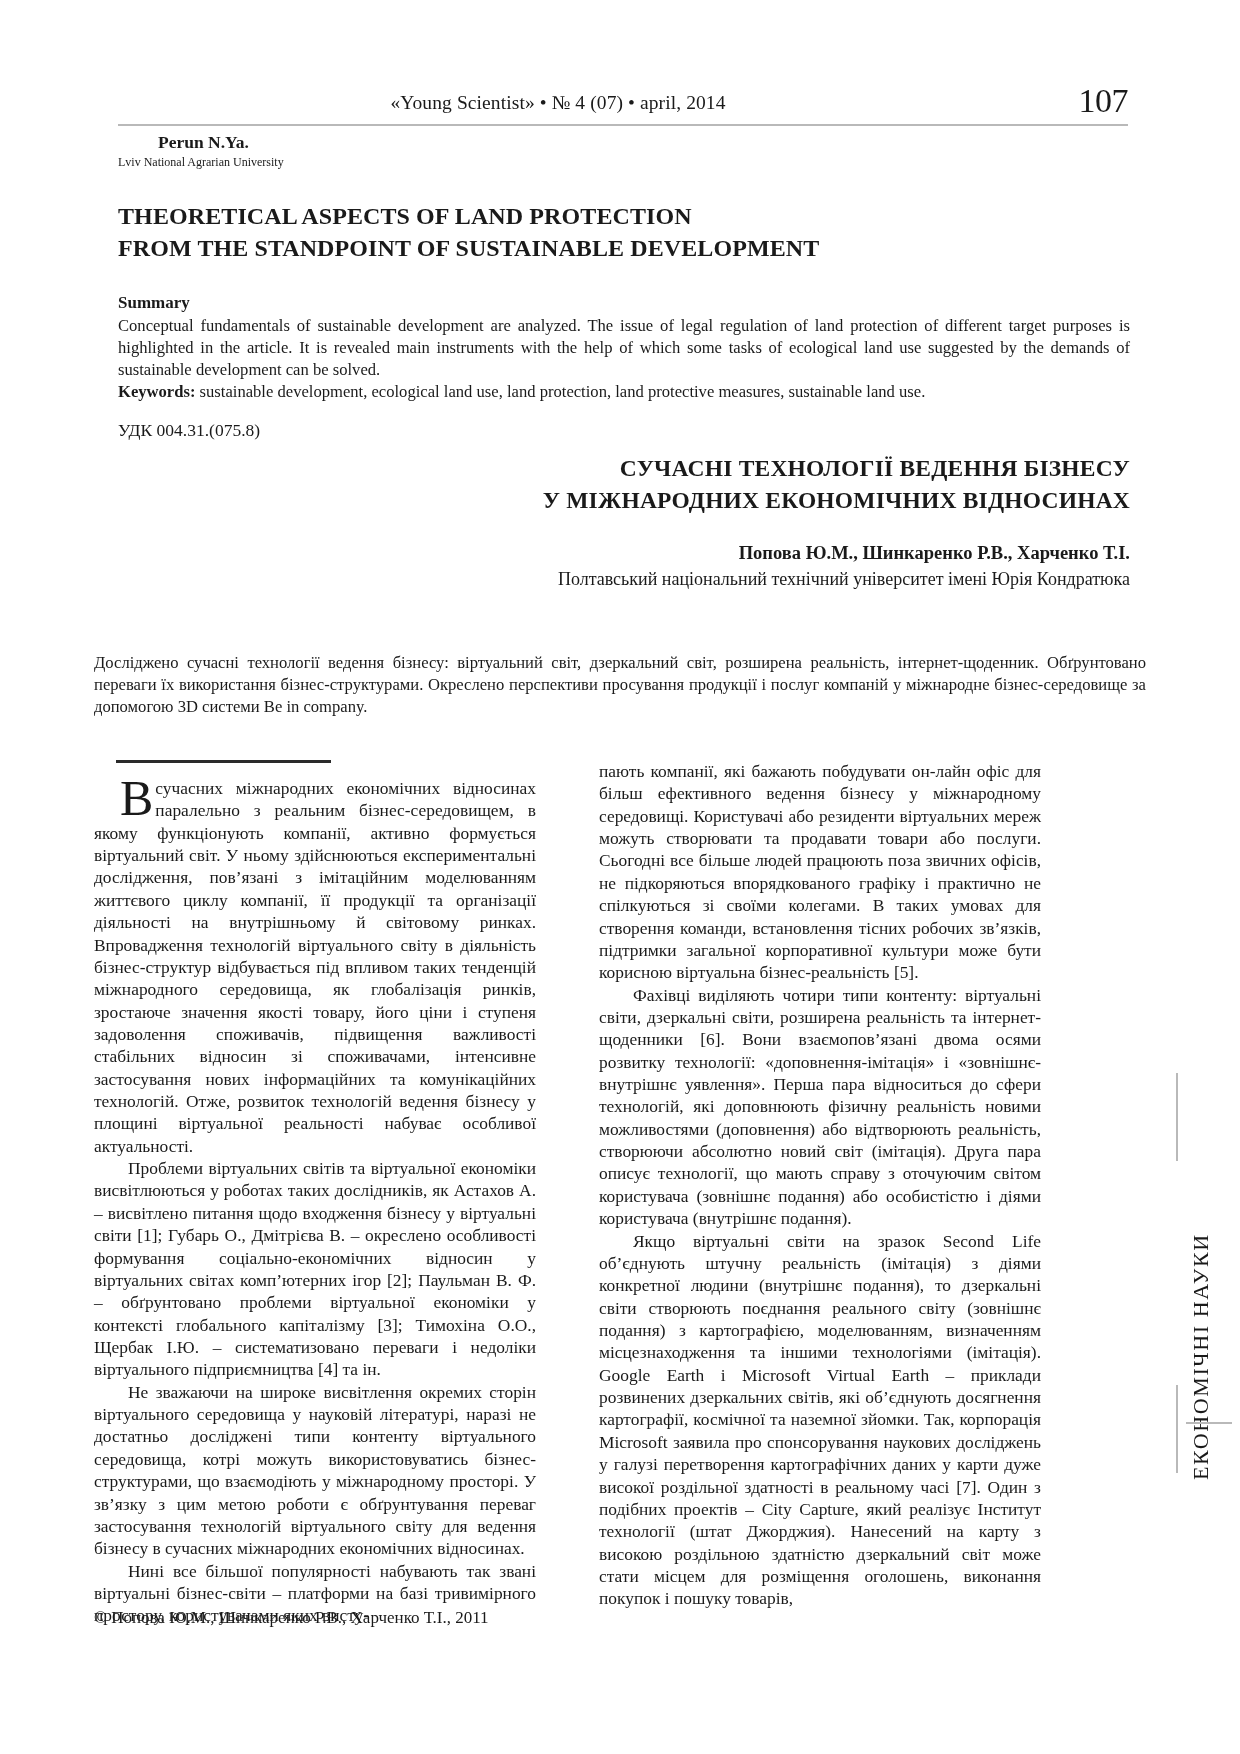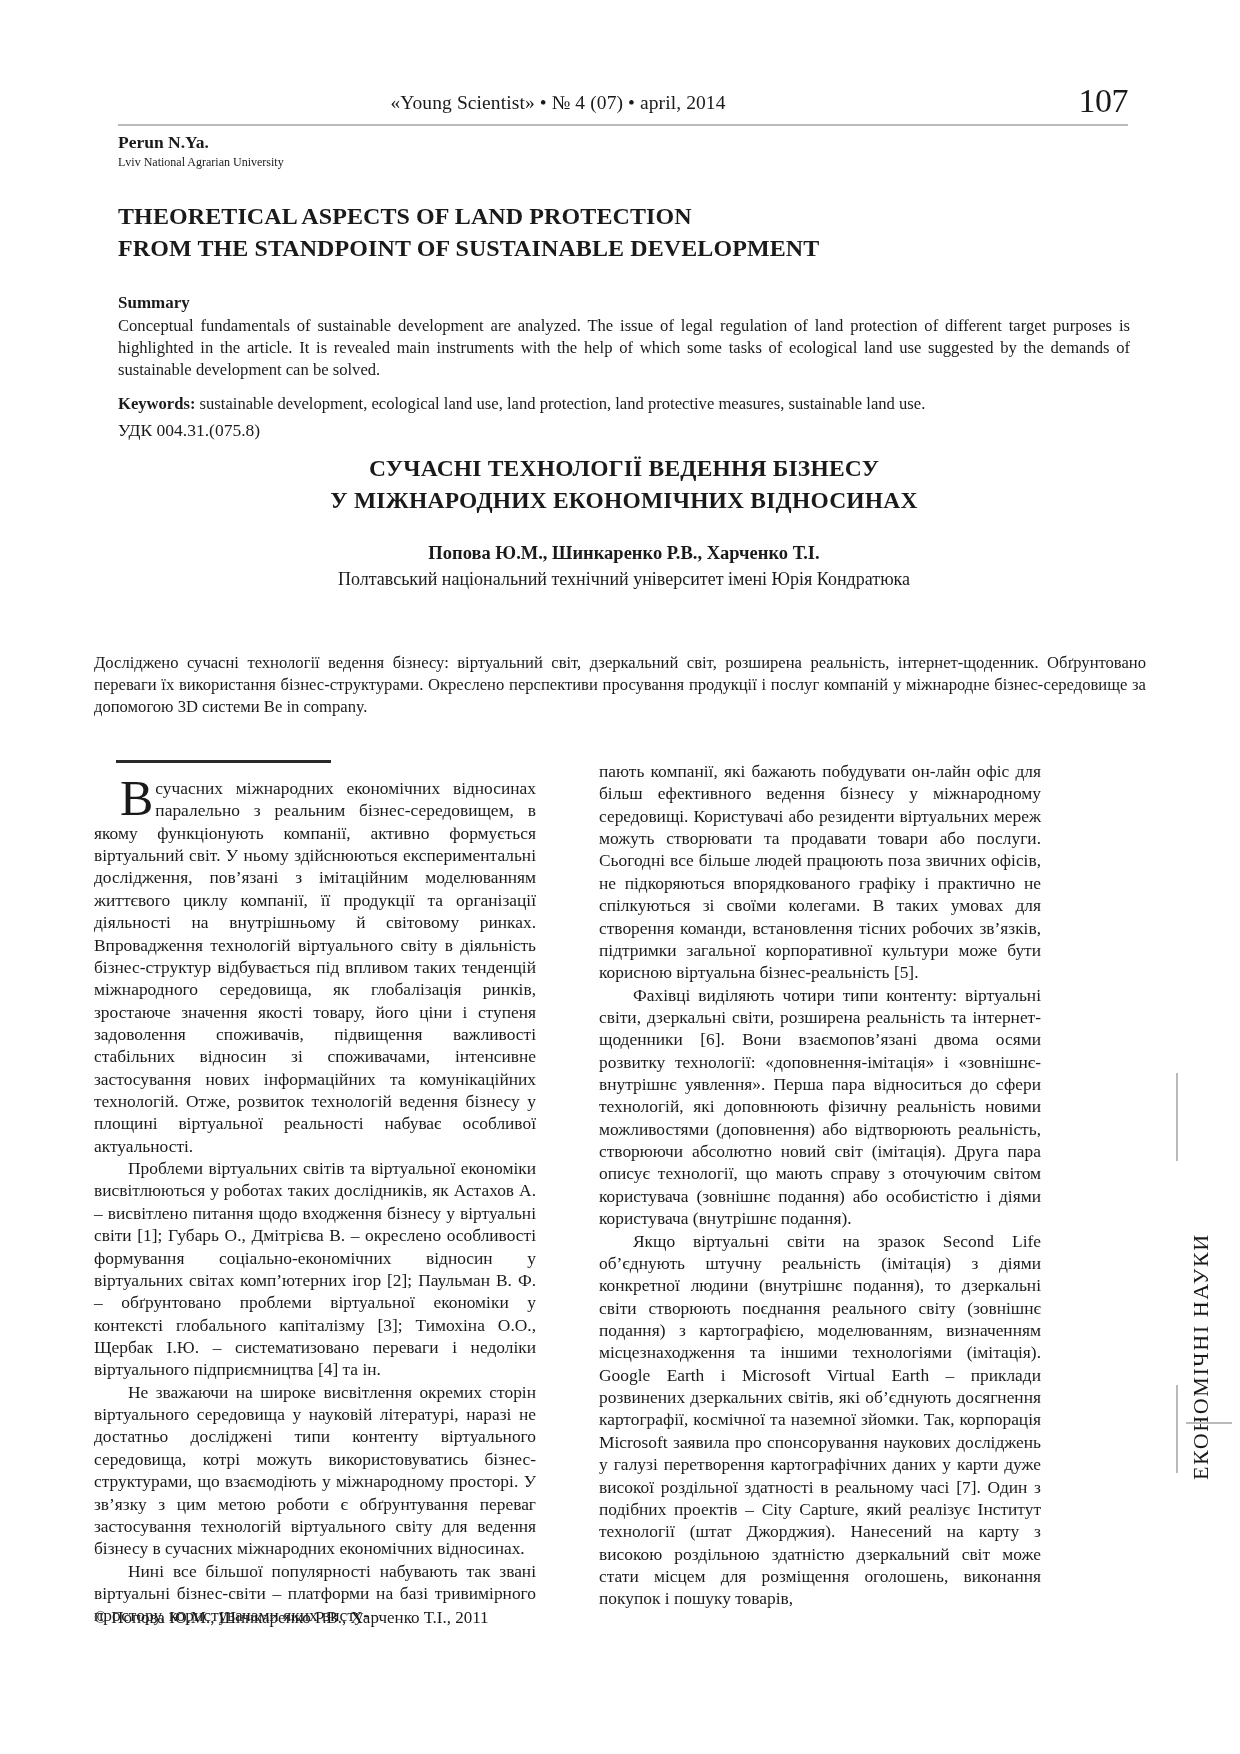--- a/index.html
+++ b/index.html
@@ -59,20 +59,21 @@
   .eng-block {
     position: absolute;
     left: 118px;
     top: 130px;
     width: 1012px;
   }
   .author-name {
     font-size: 17.5px;
     font-weight: bold;
     line-height: 1.38;
+    margin-left: 40px;
   }
   .author-affil {
     font-size: 12px;
     line-height: 1.38;
   }
   .eng-title {
     margin-top: 30px;
     font-size: 24px;
     font-weight: bold;
     line-height: 1.33;
@@ -87,39 +88,39 @@
   .summary-text {
     font-size: 16.6px;
     line-height: 1.33;
     text-align: justify;
     margin-top: 1px;
   }
   .kw-line {
     font-size: 16.6px;
     line-height: 1.33;
     text-align: justify;
-    margin-top: 12px;
+    margin-top: 0px;
   }
   .kw-label { font-weight: bold; }
 
   
   .udc {
     position: absolute;
     left: 118px;
     top: 420px;
     font-size: 17.5px;
   }
 
   
   .ukr-head {
     position: absolute;
     left: 118px;
     top: 452px;
     width: 1012px;
-    text-align: center;
+    text-align: right;
   }
   .ukr-title {
     font-size: 23.5px;
     font-weight: bold;
     line-height: 1.38;
     letter-spacing: 0.2px;
   }
   .ukr-authors {
     margin-top: 24px;
     font-size: 18.5px;

